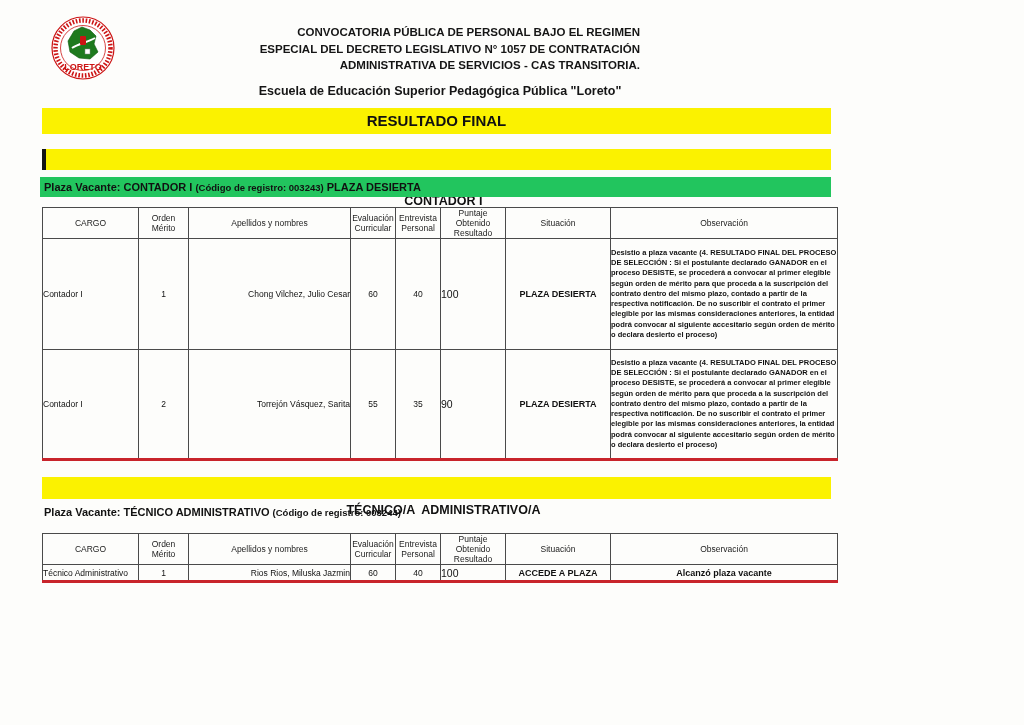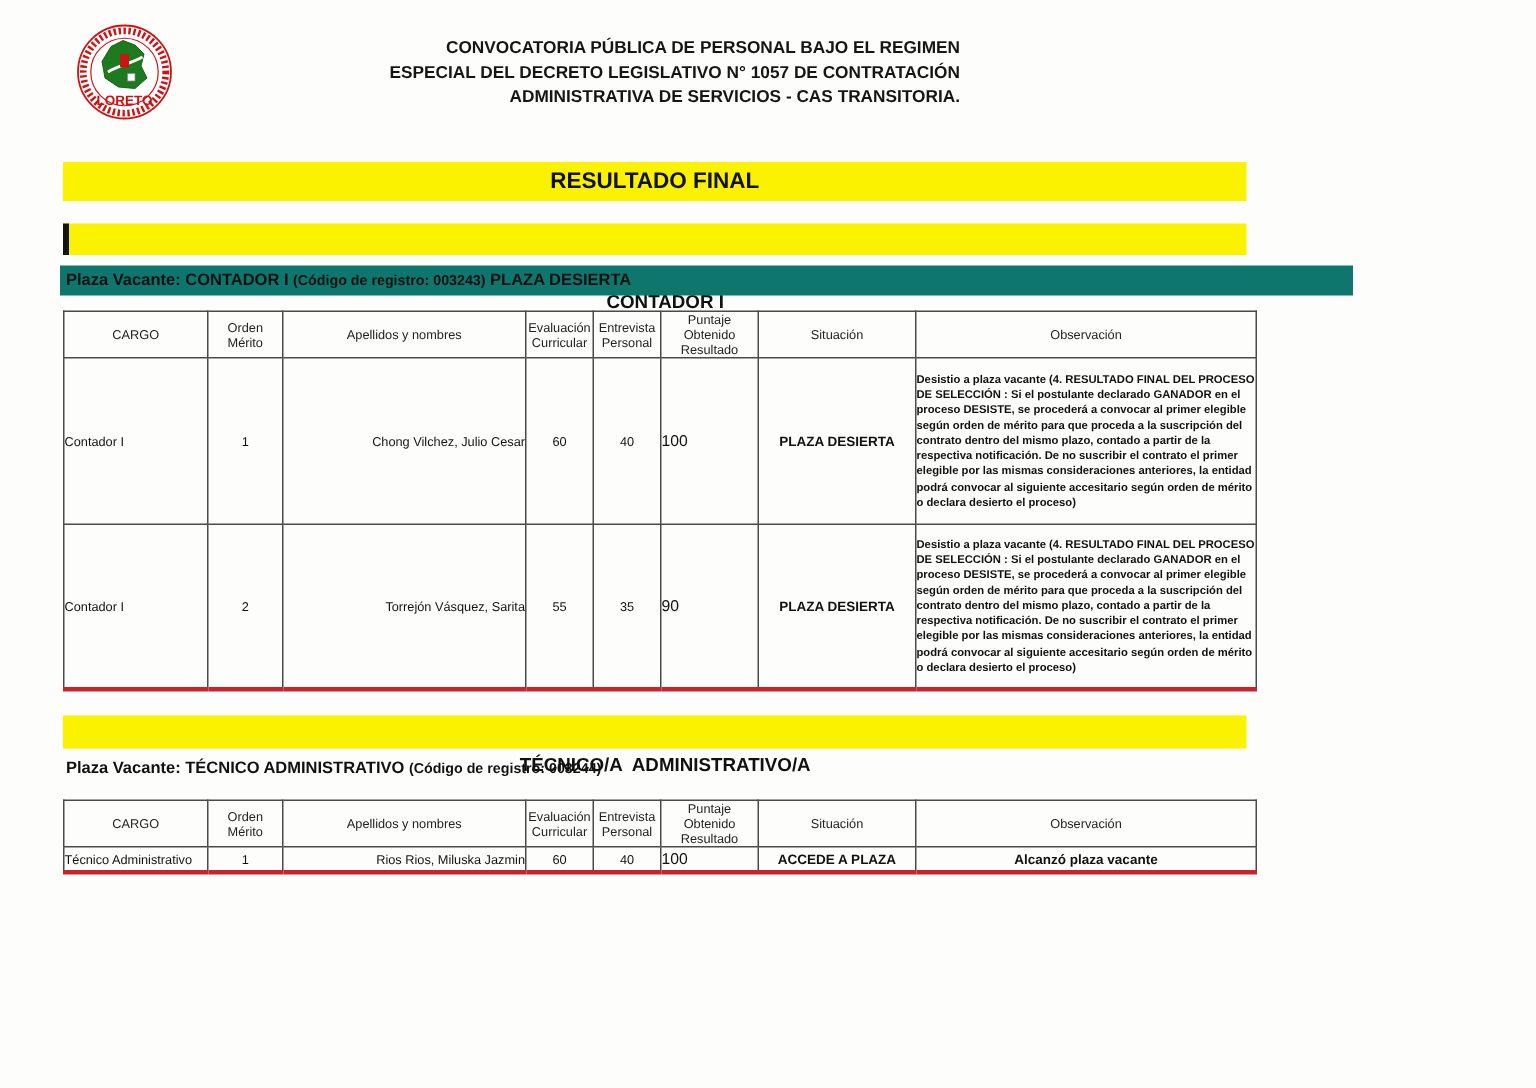--- a/index.html
+++ b/index.html
@@ -32,22 +32,22 @@
     white-space:pre-wrap;
   }
   .band-title{top:108px;height:26px;line-height:26px;font-size:15px;}
   .band-section1{top:149px;height:21px;line-height:21px;font-size:12.5px;}
   .band-section2{top:477px;height:22px;line-height:22px;font-size:12.5px;}
   .band-tick{
     position:absolute;left:0;top:0;width:4px;height:100%;
     background:#151515;
   }
   .pale-band{
-    position:absolute;left:40px;top:177px;width:862px;height:20px;
-    background:#0f766e;line-height:20px;padding-left:4px;box-sizing:border-box;
+    position:absolute;left:40px;top:177px;width:791px;height:20px;
+    background:#22c55e;line-height:20px;padding-left:4px;box-sizing:border-box;
     font-weight:bold;font-size:11px;white-space:nowrap;
   }
   .plaza-code{font-size:9.5px;}
   .plaza-line2{
     position:absolute;left:44px;top:506px;
     font-weight:bold;font-size:11px;white-space:nowrap;
   }
   
   table.results{
     position:absolute;left:42px;width:795px;
@@ -93,20 +93,21 @@
       <rect x="36" y="35" width="5" height="5" fill="#ffffff" stroke="#888" stroke-width="0.5"></rect>
       <text x="34" y="56" text-anchor="middle" font-size="9" font-weight="bold" fill="#CC1414" font-family="Liberation Sans, sans-serif">LORETO</text>
     </svg>
   </div>
 
   <div class="header-text">
     <div>CONVOCATORIA PÚBLICA DE PERSONAL BAJO EL REGIMEN</div>
     <div>ESPECIAL DEL DECRETO LEGISLATIVO N° 1057 DE CONTRATACIÓN</div>
     <div>ADMINISTRATIVA DE SERVICIOS - CAS TRANSITORIA.</div>
   </div>
+  <div class="school-line">Escuela de Educación Superior Pedagógica Pública "Loreto"</div>
 
   <div class="band band-title">RESULTADO FINAL</div>
 
   <div class="band band-section1">
     <span class="band-tick"></span>
     <span>CONTADOR I</span>
   </div>
 
   <div class="pale-band">
     <span>Plaza Vacante: CONTADOR I </span><span class="plaza-code">(Código de registro: 003243)</span><span> PLAZA DESIERTA</span>

